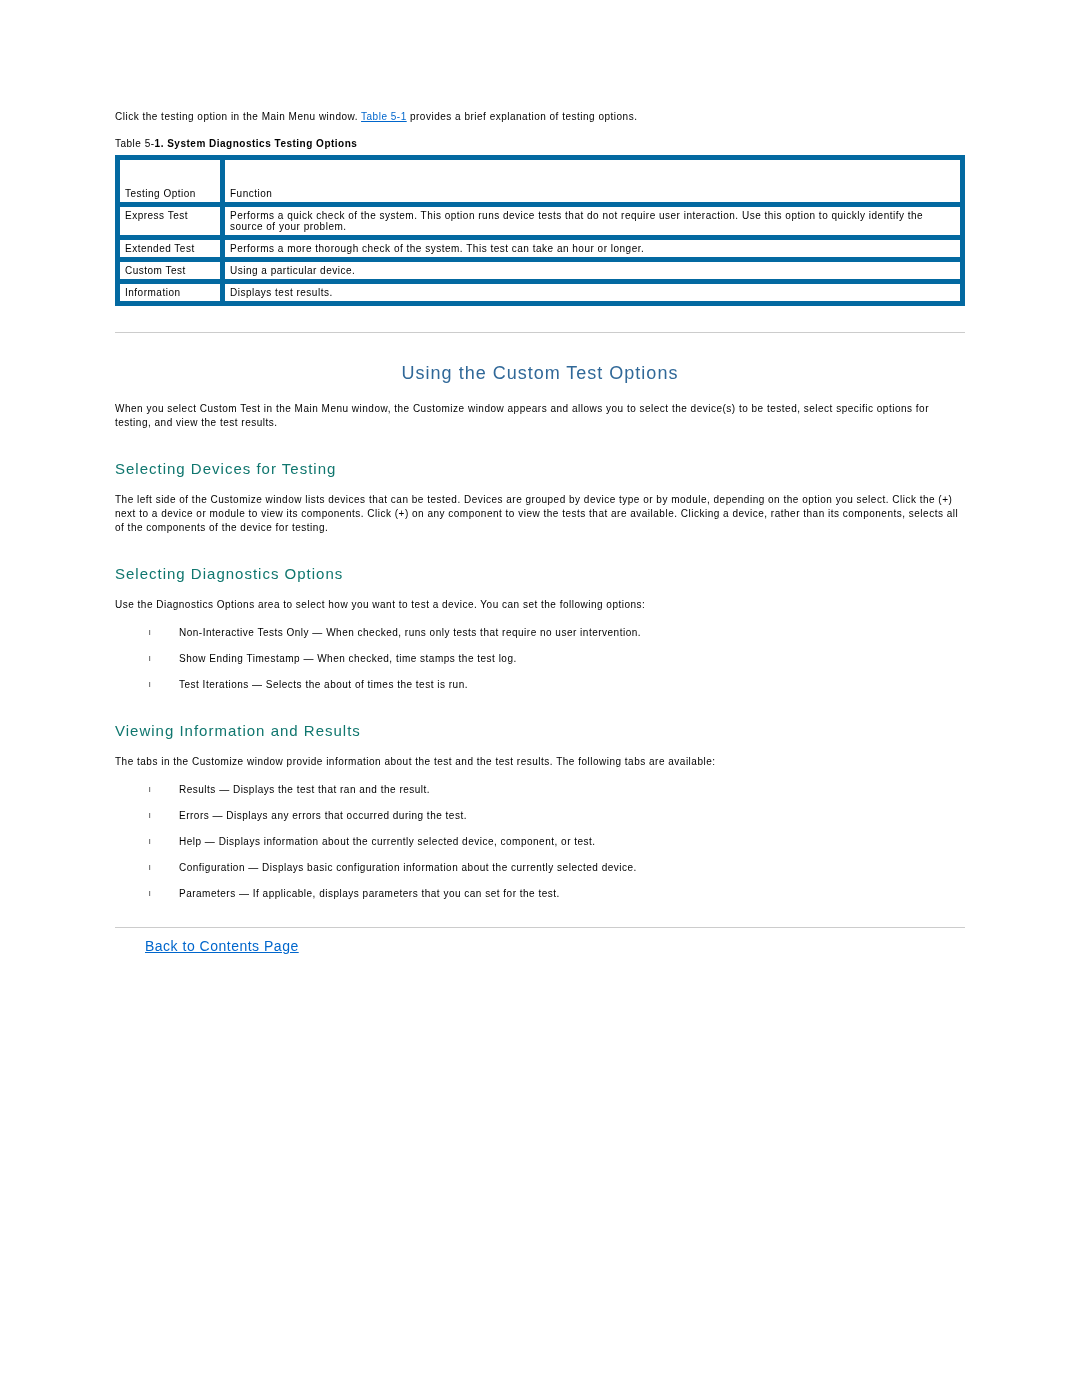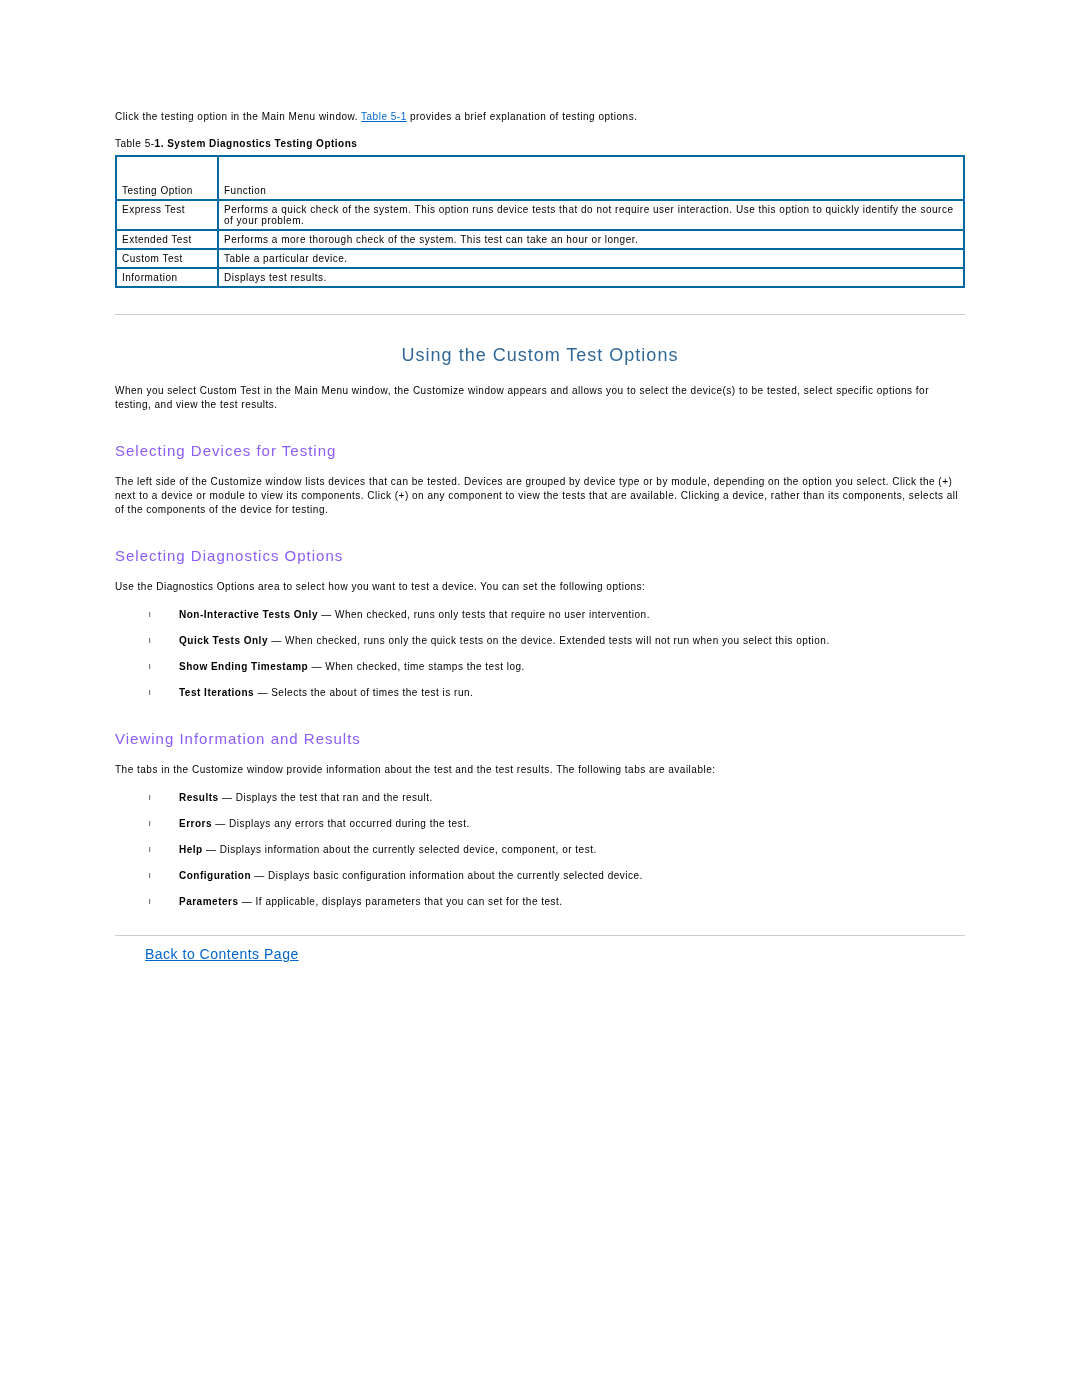--- a/index.html
+++ b/index.html
@@ -20,21 +20,21 @@
   }
   h2 {
     color: #306898;
     font-weight: normal;
     font-size: 18px;
     letter-spacing: 1px;
     margin: 30px 0 18px 0;
     text-align: center;
   }
   h3 {
-    color: #8b5cf6;
+    color: #0f766e;
     font-weight: normal;
     font-size: 15px;
     letter-spacing: 1px;
     margin: 30px 0 16px 0;
   }
   hr.section {
     border: none;
     border-top: 1px solid #cccccc;
     margin: 26px 0 10px 0;
   }
@@ -51,21 +51,21 @@
     text-align: center;
   }
   table.diag {
     border-collapse: collapse;
     width: 100%;
     table-layout: auto;
     margin-bottom: 6px;
   }
   table.diag th,
   table.diag td {
-    border: 2px solid #0369a1;
+    border: 5px solid #0369a1;
     padding: 3px 5px;
     text-align: left;
     vertical-align: top;
     font-size: 10px;
     letter-spacing: 0.5px;
     font-weight: normal;
   }
   table.diag th.col1 {
     width: 90px;
     white-space: nowrap;
@@ -88,21 +88,21 @@
   ul.opts li::before {
     content: "l";
     font-family: Arial, sans-serif;
     font-size: 7px;
     position: absolute;
     left: 0;
     top: 2px;
     color: #000;
   }
   .term {
-    font-weight: bold;
+    font-weight: normal;
     letter-spacing: 0.5px;
     padding-left: 16px;
   }
   .back-link {
     font-size: 14px;
     letter-spacing: 0.5px;
     margin-top: 4px;
     margin-left: 30px;
   }
   .col1 { white-space: nowrap; }
@@ -127,21 +127,21 @@
   <tr>
     <td class="col1">Express Test</td>
     <td>Performs a quick check of the system. This option runs device tests that do not require user interaction. Use this option to quickly identify the source of your problem.</td>
   </tr>
   <tr>
     <td class="col1">Extended Test</td>
     <td>Performs a more thorough check of the system. This test can take an hour or longer.</td>
   </tr>
   <tr>
     <td class="col1">Custom Test</td>
-    <td>Table a particular device.</td>
+    <td>Using a particular device.</td>
   </tr>
   <tr>
     <td class="col1">Information</td>
     <td>Displays test results.</td>
   </tr>
 </tbody>
   </table>
 
 <hr class="section">
 
@@ -149,21 +149,20 @@
 <p>When you select Custom Test in the Main Menu window, the Customize window appears and allows you to select the device(s) to be tested, select specific options for testing, and view the test results.</p>
 
 <h3>Selecting Devices for Testing</h3>
 <p>The left side of the Customize window lists devices that can be tested. Devices are grouped by device type or by module, depending on the option you select. Click the (+) next to a device or module to view its components. Click (+) on any component to view the tests that are available. Clicking a device, rather than its components, selects all of the components of the device for testing.</p>
 
 <h3>Selecting Diagnostics Options</h3>
 <p>Use the Diagnostics Options area to select how you want to test a device. You can set the following options:</p>
 
 <ul class="opts">
   <li><span class="term">Non-Interactive Tests Only</span><span> — When checked, runs only tests that require no user intervention.</span></li>
-  <li><span class="term">Quick Tests Only</span><span> — When checked, runs only the quick tests on the device. Extended tests will not run when you select this option.</span></li>
   <li><span class="term">Show Ending Timestamp</span><span> — When checked, time stamps the test log.</span></li>
   <li><span class="term">Test Iterations</span><span> — Selects the about of times the test is run.</span></li>
 </ul>
 
 <h3>Viewing Information and Results</h3>
 <p>The tabs in the Customize window provide information about the test and the test results. The following tabs are available:</p>
 
 <ul class="opts">
   <li><span class="term">Results</span><span> — Displays the test that ran and the result.</span></li>
   <li><span class="term">Errors</span><span> — Displays any errors that occurred during the test.</span></li>

